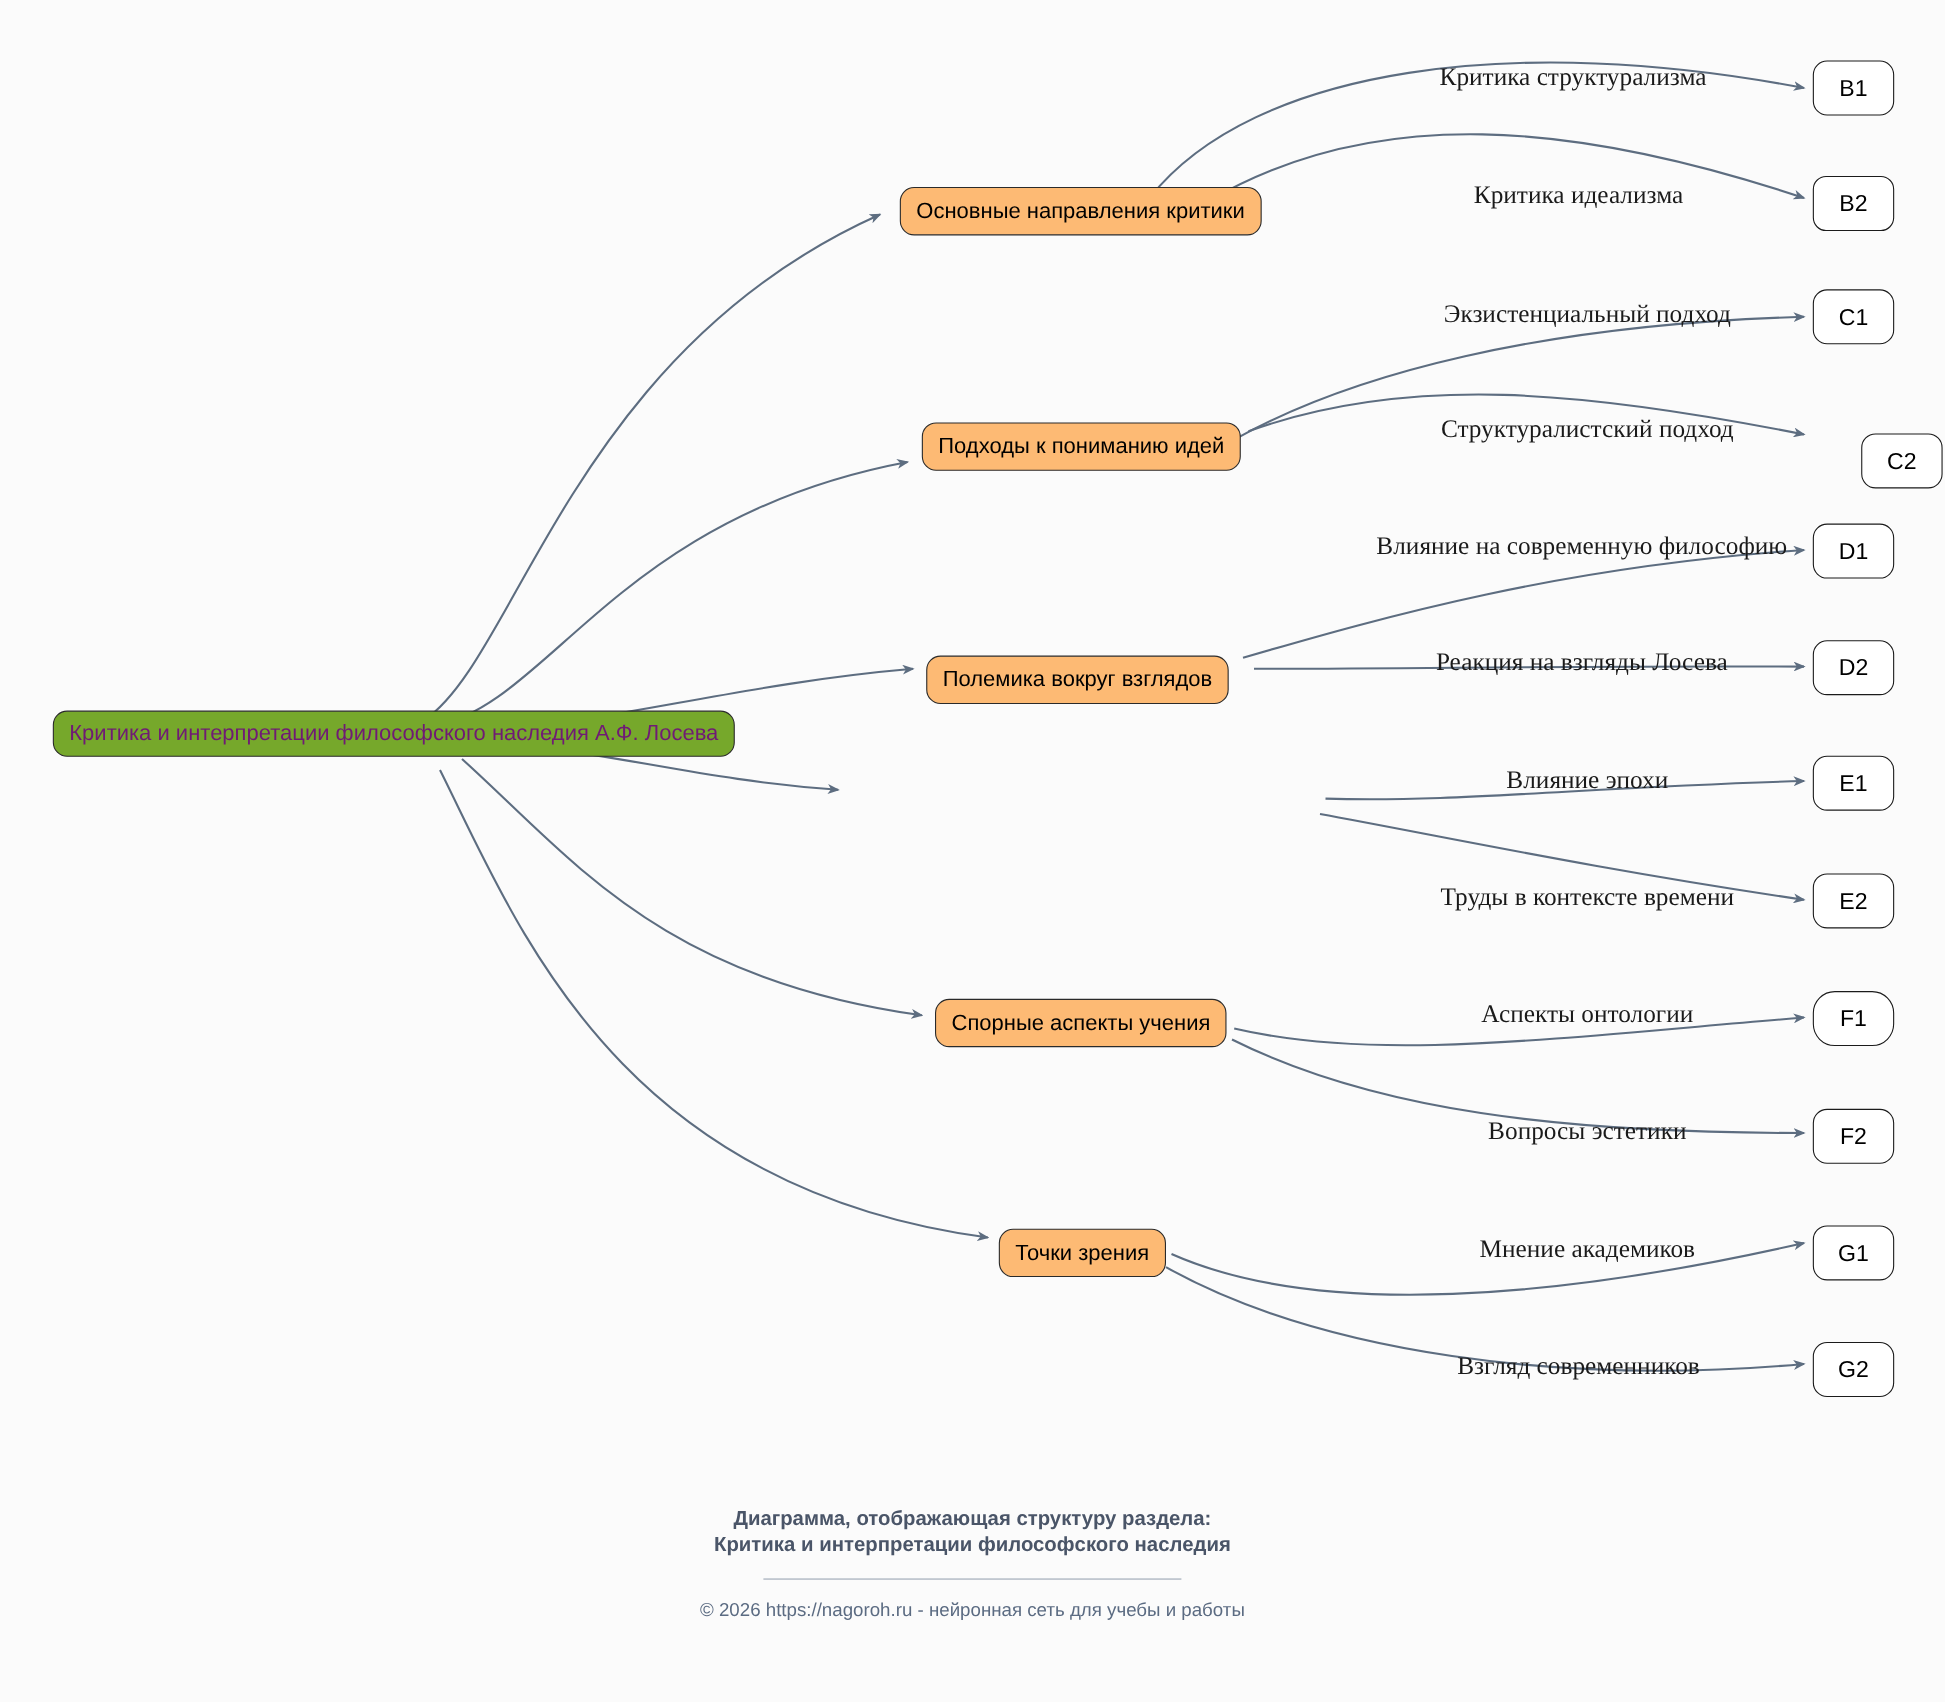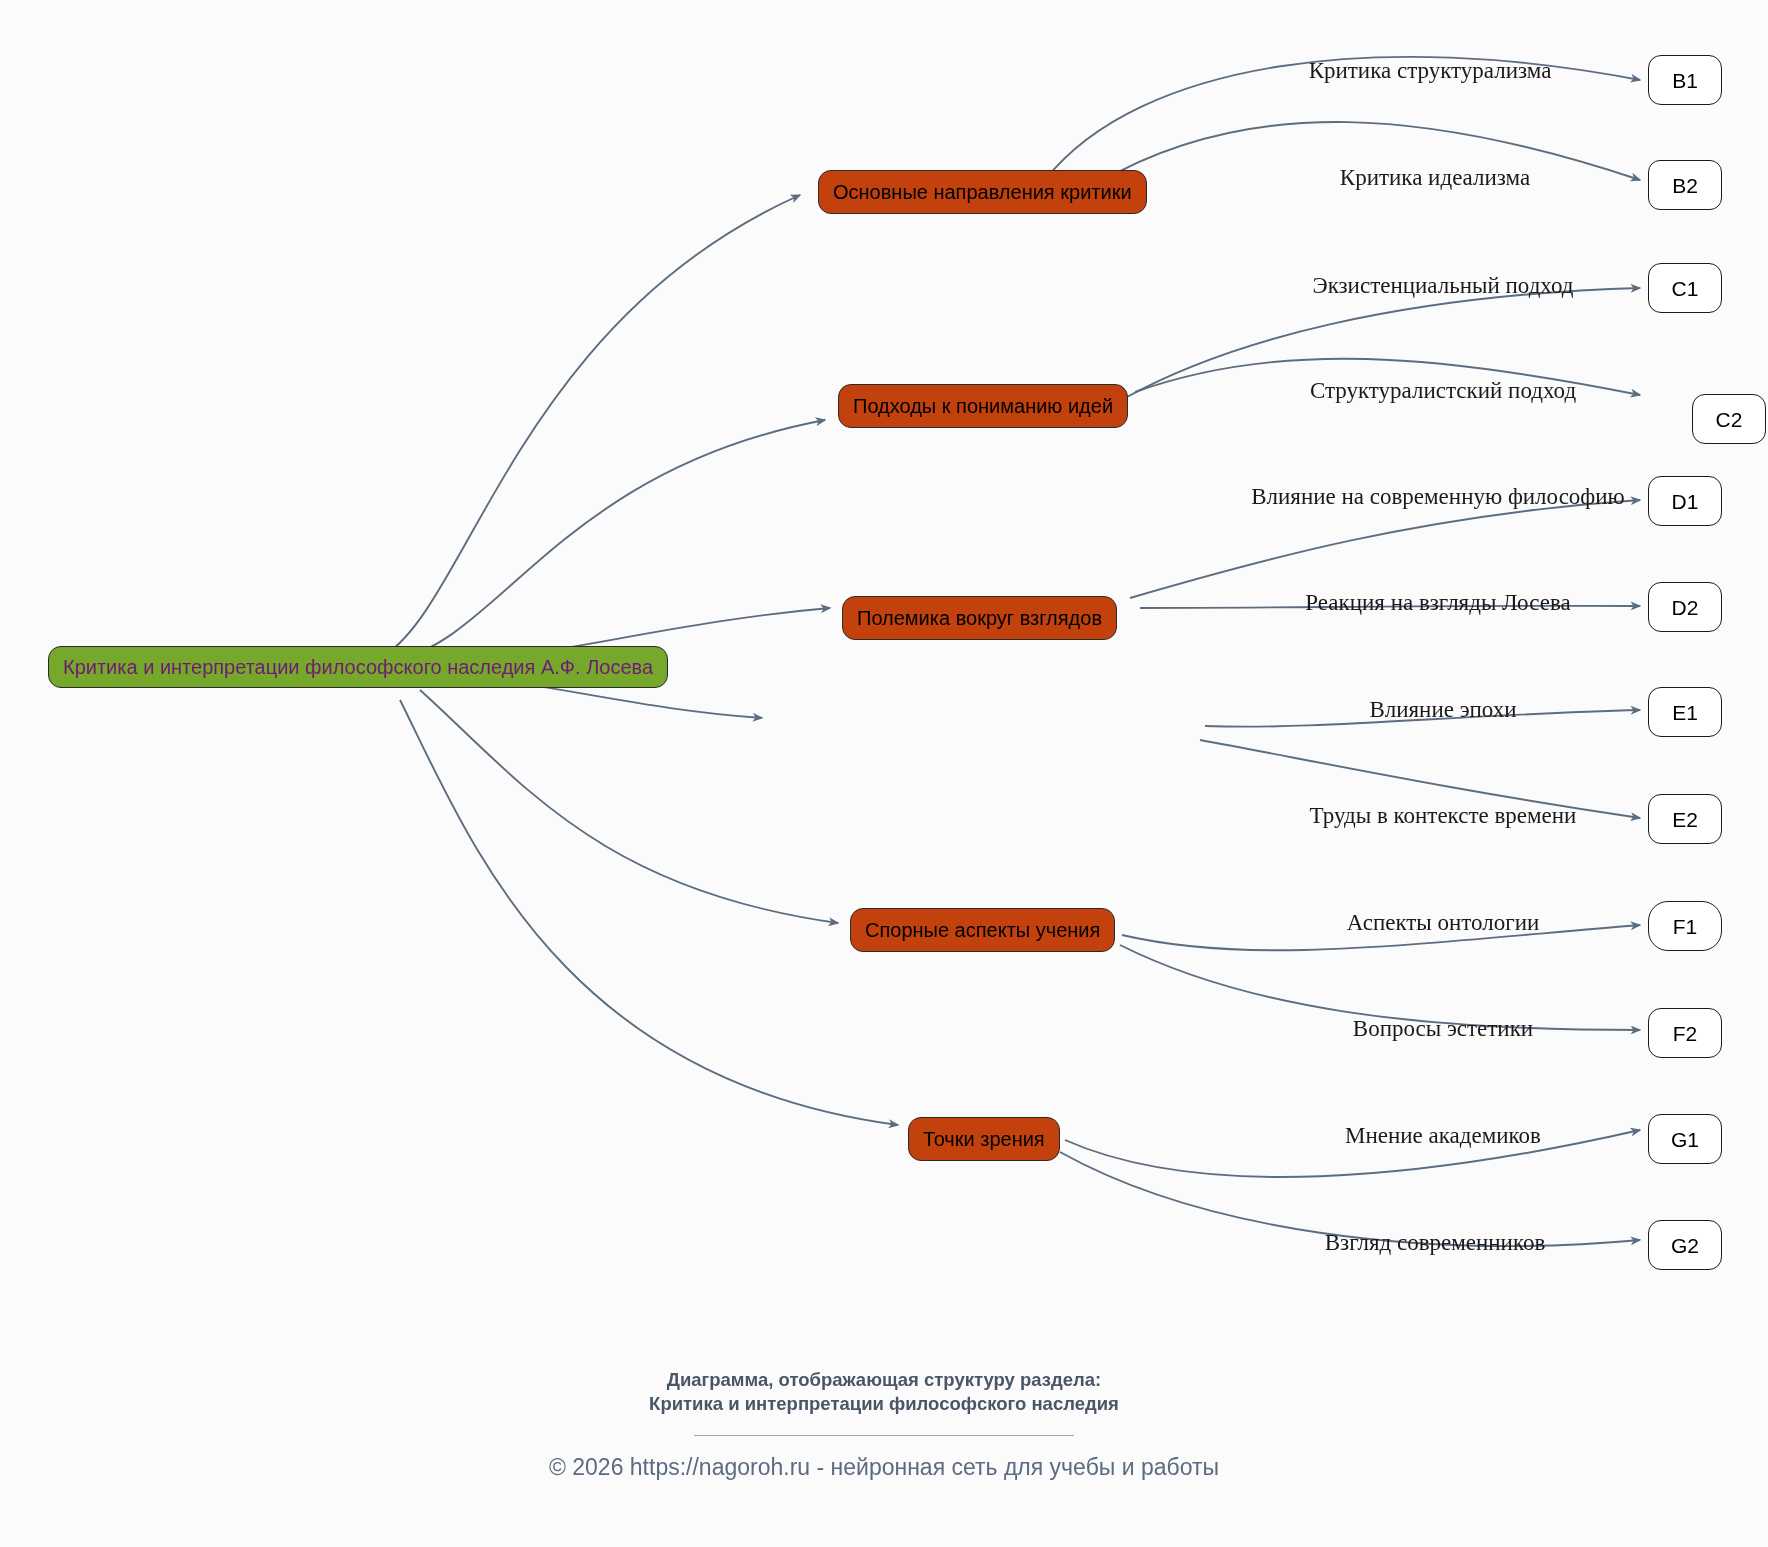--- a/index.html
+++ b/index.html
@@ -37,21 +37,21 @@
   .node-root {
     background: #76a82b;
     border: 1.3px solid #2a2a2a;
     border-radius: 13px;
     color: #701a75;
     font-size: 20px;
     padding: 0 14px;
     height: 42px;
   }
   .node-branch {
-    background: #c2410c;
+    background: #fdba74;
     border: 1.3px solid #2a2a2a;
     border-radius: 13px;
     color: #000000;
     font-size: 20px;
     padding: 0 14px;
     height: 44px;
   }
   .node-leaf {
     background: #ffffff;
     border: 1.6px solid #1b1b1b;
@@ -87,21 +87,21 @@
     top: 1435px;
     width: 380px;
     border-top: 1.4px solid #9aa5b4;
   }
   #footer {
     position: absolute;
     left: 0;
     top: 1454px;
     width: 1768px;
     text-align: center;
-    font-size: 23px;
+    font-size: 17px;
     color: #5b6b82;
   }
 </style>
 </head>
 <body>
 
 <div id="canvas">
 
   <svg id="edges" viewBox="0 0 1768 1547">
     <defs>

